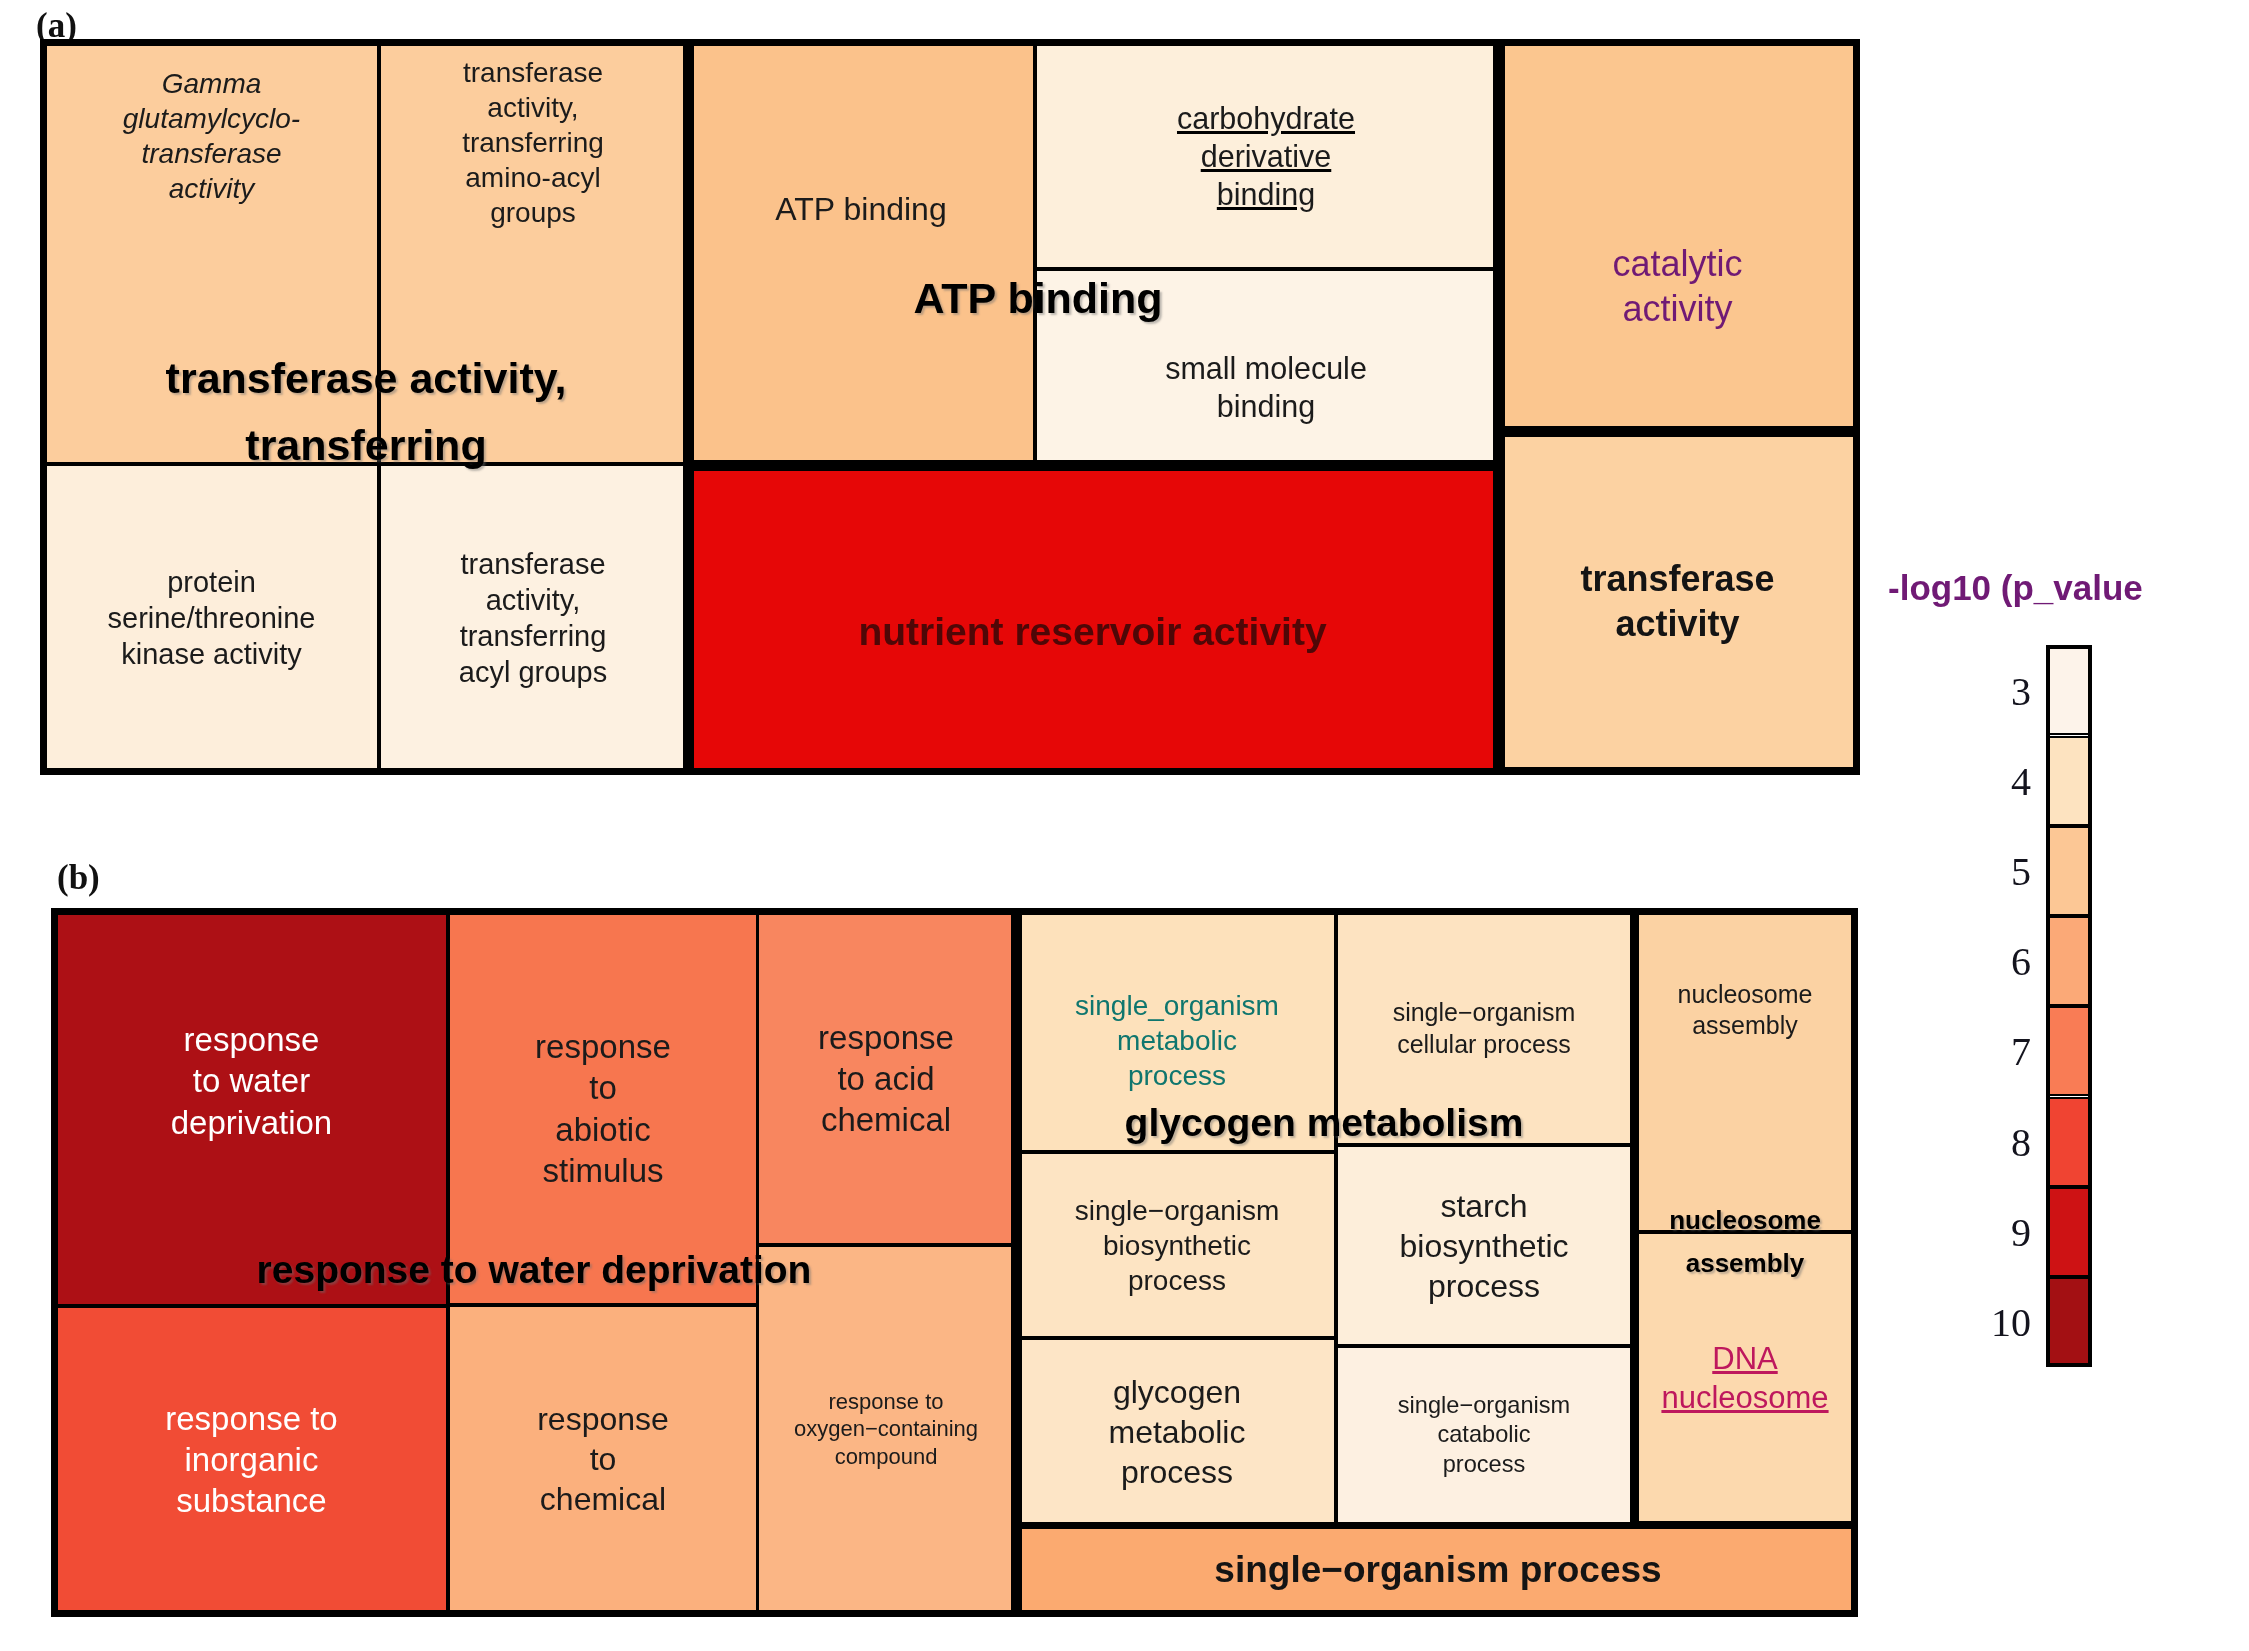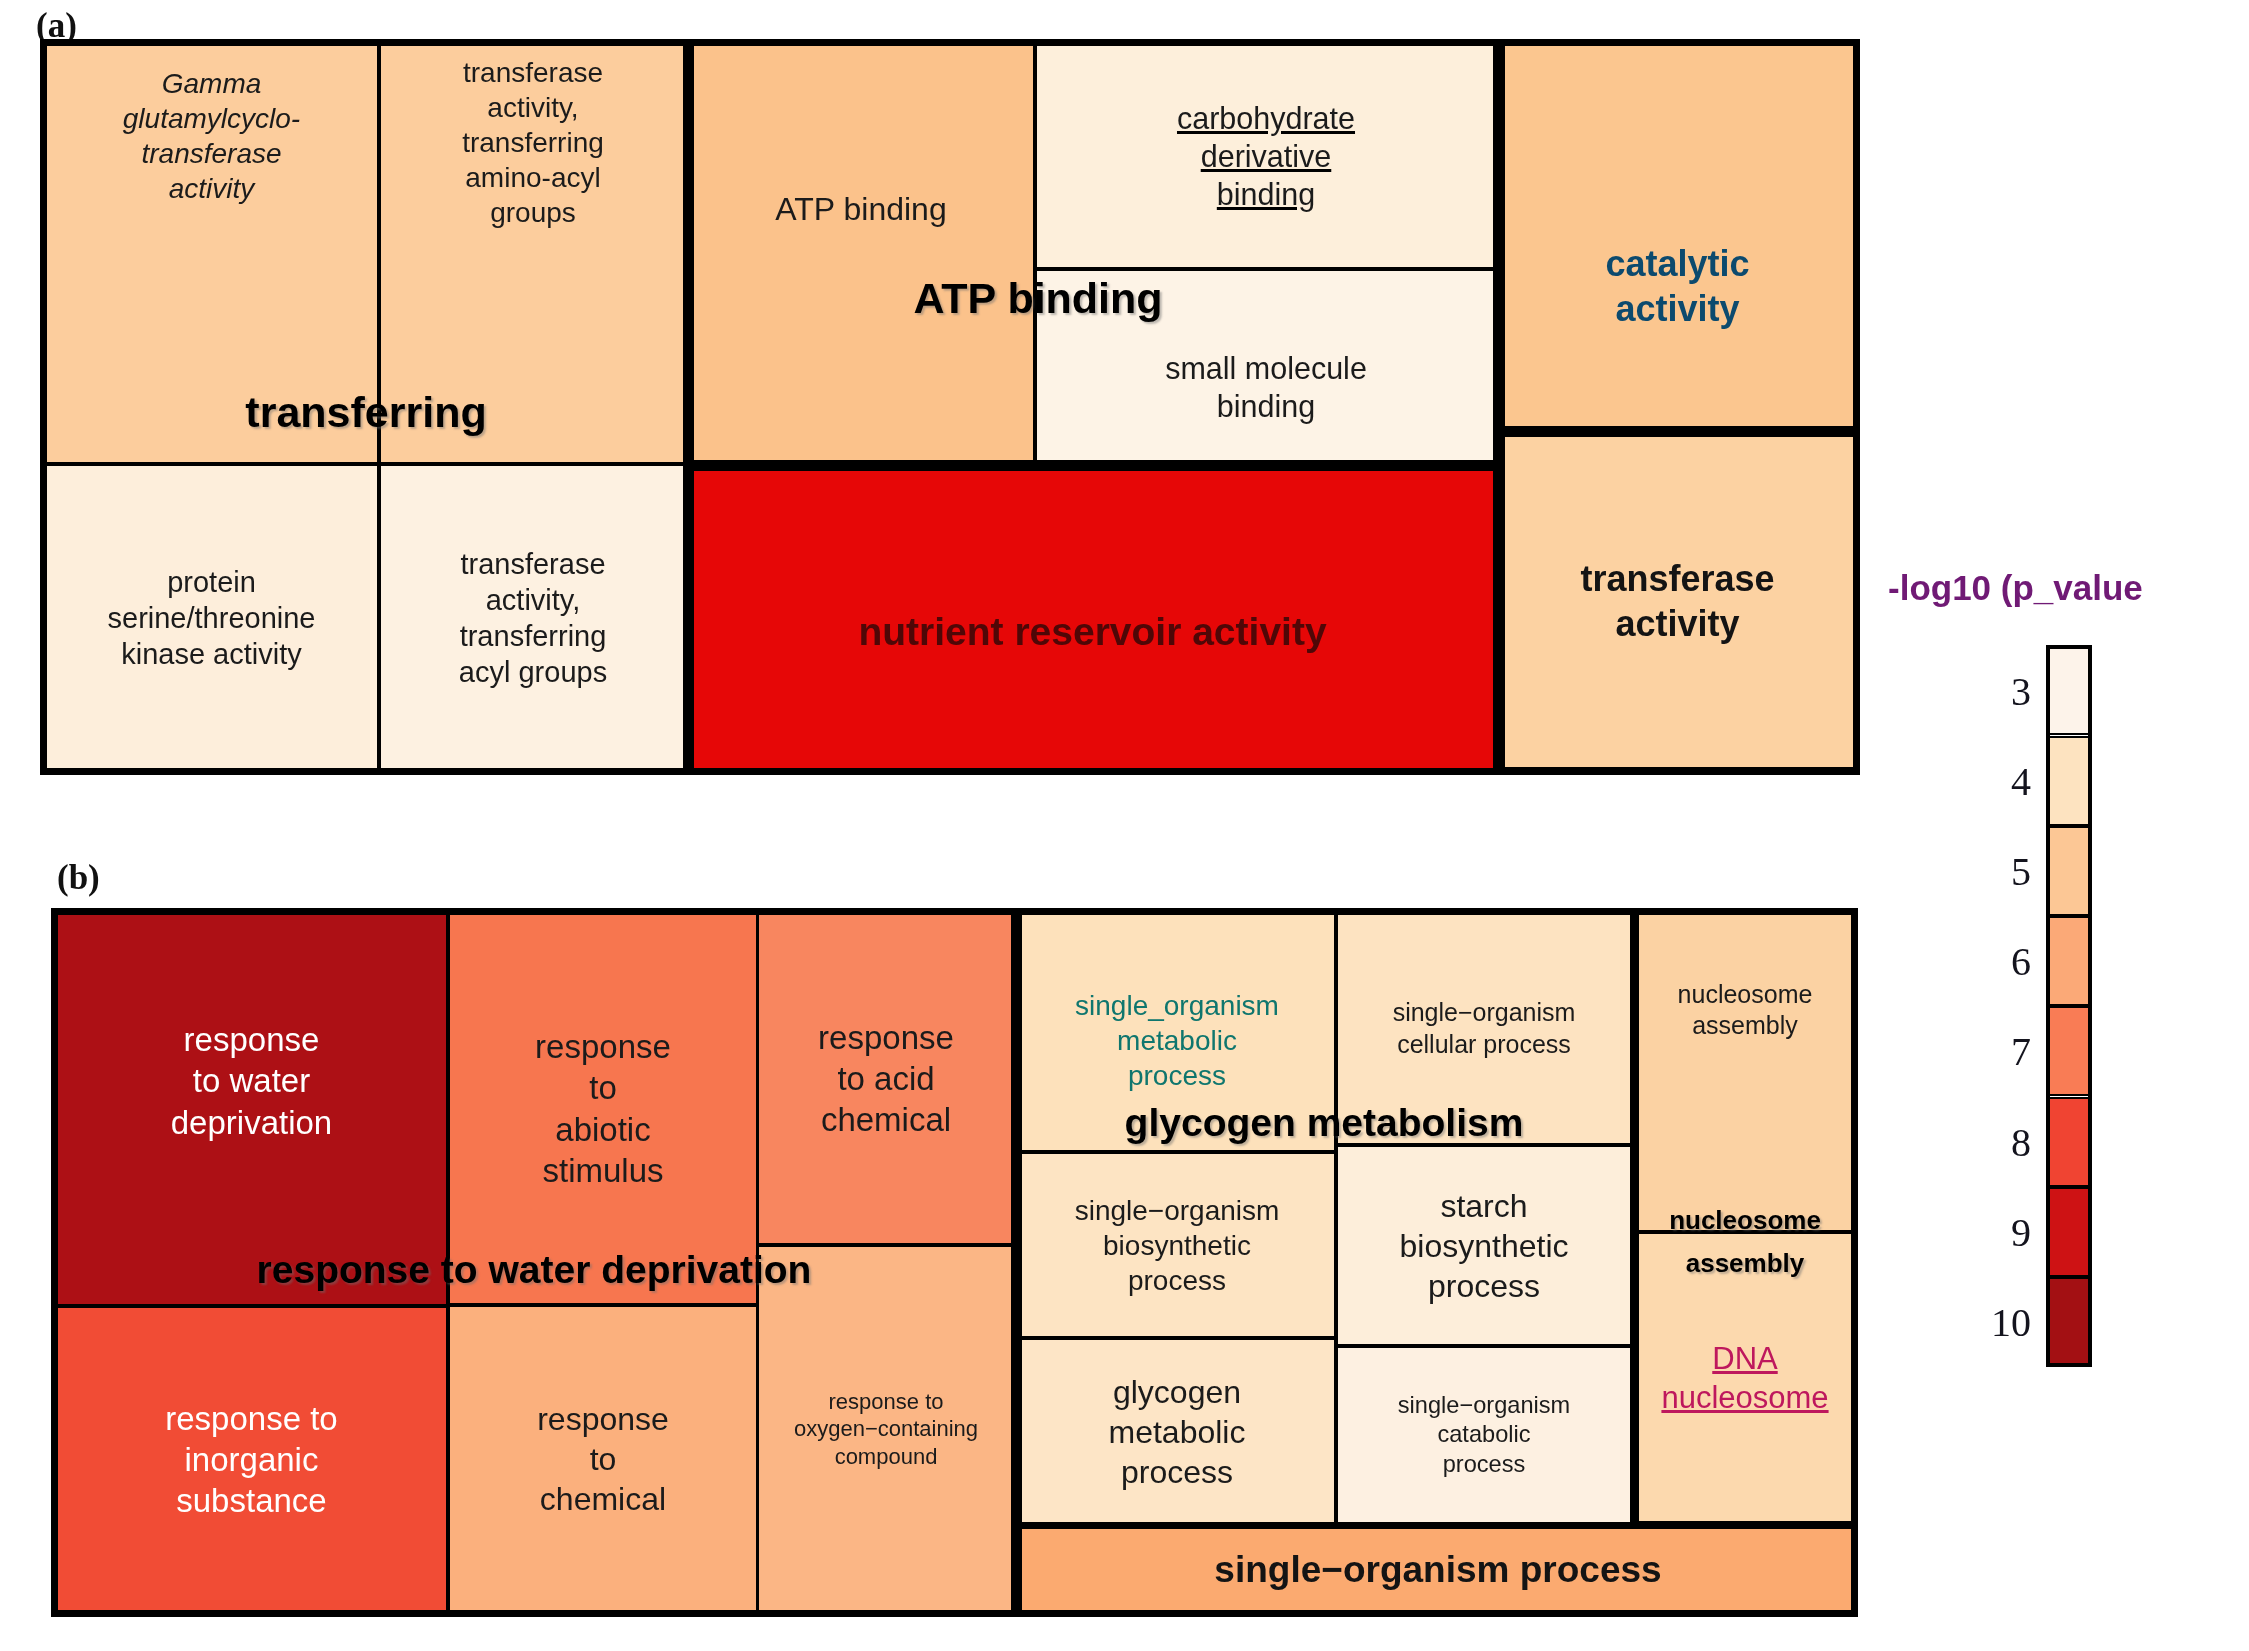--- a/index.html
+++ b/index.html
@@ -97,38 +97,39 @@
           <div>small molecule</div>
           <div>binding</div>
         </div>
       </div>
       <div class="cell" style="left: 687px; top: 464px; width: 811px; height: 308px; background: rgb(230, 7, 7);">
         <div class="cell-label" style="font-size: 39px; color: rgb(79, 7, 7); font-weight: bold; transform: translateY(14px);">
           <div>nutrient reservoir activity</div>
         </div>
       </div>
       <div class="cell" style="left: 1498px; top: 43px; width: 359px; height: 387px; background: rgb(251, 198, 143);">
-        <div class="cell-label" style="font-size: 36px; color: #0c4a6e; font-weight: bold; transform: translateY(49px);">
+        <div class="cell-label" style="font-size: 36px; color: #701a75; font-weight: normal; transform: translateY(49px);">
           <div>catalytic</div>
           <div>activity</div>
         </div>
       </div>
       <div class="cell" style="left: 1498px; top: 430px; width: 359px; height: 341px; background: rgb(252, 210, 162);">
         <div class="cell-label" style="font-size: 36px; color: rgb(20, 20, 20); font-weight: bold;">
           <div>transferase</div>
           <div>activity</div>
         </div>
       </div>
       <div class="frame" style="left: 40px; top: 39px; width: 1820px; height: 736px;"></div>
       <div class="frame" style="left: 40px; top: 39px; width: 650px; height: 736px;"></div>
       <div class="frame" style="left: 687px; top: 39px; width: 813px; height: 428px;"></div>
       <div class="frame" style="left: 687px; top: 464px; width: 813px; height: 311px;"></div>
       <div class="frame" style="left: 1498px; top: 39px; width: 362px; height: 394px;"></div>
       <div class="frame" style="left: 1498px; top: 430px; width: 362px; height: 344px;"></div>
       <div class="overlay" style="left: 366px; top: 412px; font-size: 43px; line-height: 67px;">
+        <div>transferase activity,</div>
         <div>transferring</div>
       </div>
       <div class="overlay" style="left: 1038px; top: 298px; font-size: 43px; line-height: 67px;">
         <div>ATP binding</div>
       </div>
       <div class="cell" style="left: 55px; top: 912px; width: 393px; height: 394px; background: rgb(173, 16, 21);">
         <div class="cell-label" style="font-size: 33px; color: rgb(255, 255, 255); transform: translateY(-28px);">
           <div>response</div>
           <div>to water</div>
           <div>deprivation</div>

